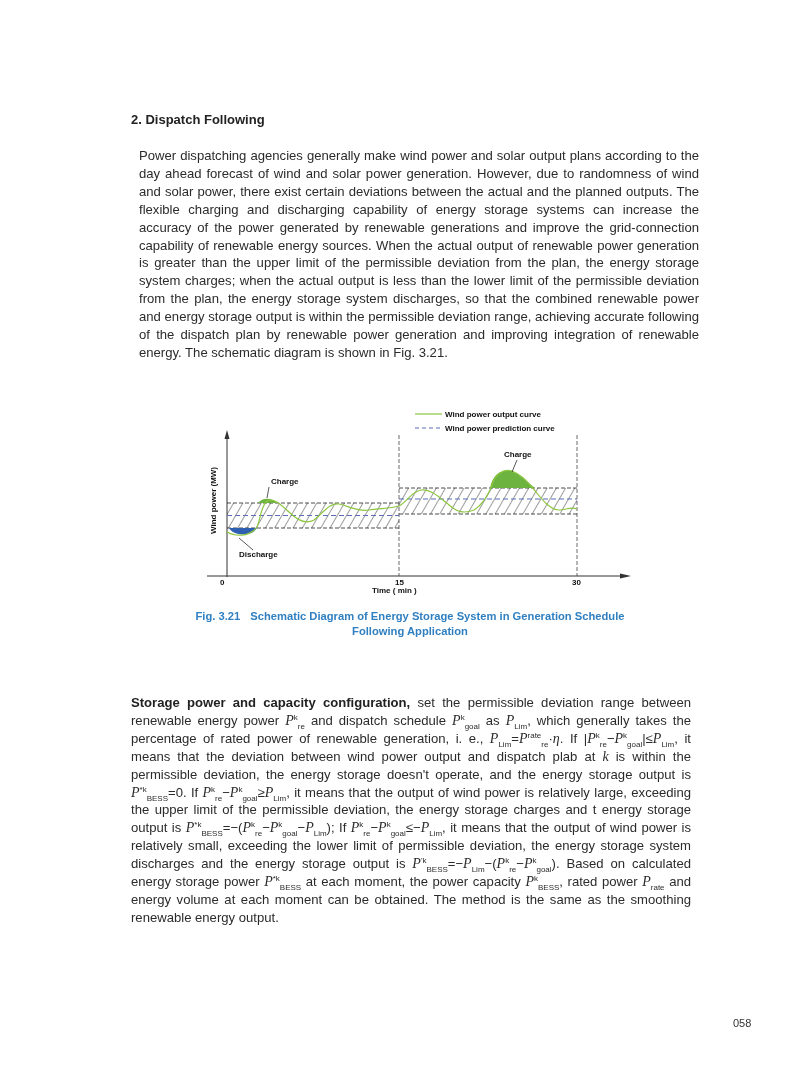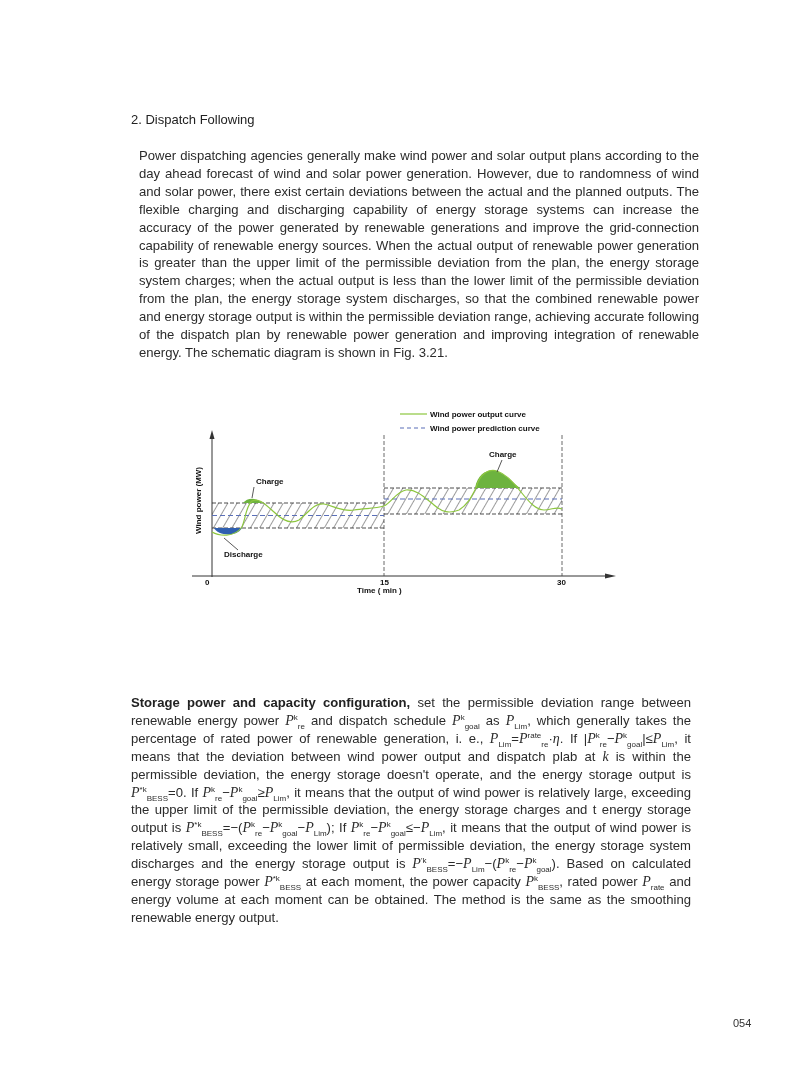--- a/index.html
+++ b/index.html
@@ -1,27 +1,27 @@
 <!DOCTYPE html>
 <html><head>
 <meta charset="utf-8">
 <style>
   html, body { margin: 0; padding: 0; background: #ffffff; }
   body { width: 793px; height: 1077px; position: relative; overflow: hidden;
          font-family: "Liberation Sans", sans-serif; color: #2a2a2a; }
   .page { position: absolute; left: 0; top: 0; width: 793px; height: 1077px; }
-  .heading { position: absolute; left: 131px; top: 112px; font-size: 13px; color: #222; }
+  .heading { position: absolute; left: 131px; top: 112px; font-size: 13px; color: #222; font-weight: bold; }
   .para { position: absolute; left: 131px; width: 560px; font-size: 13.1px; line-height: 17.9px;
           text-align: justify; color: #2b2b2b; }
   .p1 { top: 147px; margin-left: 8px; }
   .p2 { top: 694px; }
   .para .lead { font-weight: bold; color: #222; }
   .para i { font-family: "Liberation Serif", serif; font-style: italic; font-size: 14px; }
   .para sub, .para sup { font-size: 8px; line-height: 0; }
-  .figure { position: absolute; left: 184px; top: 402px; width: 440px; height: 200px; }
+  .figure { position: absolute; left: 199px; top: 402px; width: 440px; height: 200px; }
   .caption { position: absolute; left: 180px; top: 609px; width: 460px; text-align: center;
              font-size: 11.2px; line-height: 15px; font-weight: bold; color: #2f7fc1; }
   .caption .fignum { margin-right: 10px; }
   .pagenum { position: absolute; left: 733px; top: 1017px; font-size: 11px; color: #333; }
   svg text { font-family: "Liberation Sans", sans-serif; font-weight: bold; }
 </style>
 </head>
 <body>
 
 <div class="page">
@@ -79,17 +79,21 @@
       <line x1="40" y1="136" x2="54" y2="148" stroke="#111" stroke-width="0.7"></line>
 
       <text x="21" y="183" font-size="8" fill="#111">0</text>
       <text x="196" y="183" font-size="8" fill="#111">15</text>
       <text x="373" y="183" font-size="8" fill="#111">30</text>
       <text x="173" y="191" font-size="8" fill="#111">Time ( min )</text>
       <text x="0" y="0" font-size="8" fill="#111" transform="translate(17,132) rotate(-90)">Wind power (MW)</text>
     </svg>
   </div>
 
+  <div class="caption">
+    <span class="fignum">Fig. 3.21</span><span>Schematic Diagram of Energy Storage System in Generation Schedule</span><br>
+    <span>Following Application</span>
+  </div>
 
   <div class="para p2"><span class="lead">Storage power and capacity configuration,</span><span> set the permissible deviation range between renewable energy power </span><i>P</i><sup>k</sup><sub>re</sub><span> and dispatch schedule </span><i>P</i><sup>k</sup><sub>goal</sub><span> as </span><i>P</i><sub>Lim</sub><span>, which generally takes the percentage of rated power of renewable generation, i. e., </span><i>P</i><sub>Lim</sub>=<i>P</i><sup>rate</sup><sub>re</sub>·<i>η</i><span>. If </span>|<i>P</i><sup>k</sup><sub>re</sub>−<i>P</i><sup>k</sup><sub>goal</sub>|≤<i>P</i><sub>Lim</sub><span>, it means that the deviation between wind power output and dispatch plab at </span><i>k</i><span> is within the permissible deviation, the energy storage doesn't operate, and the energy storage output is </span><i>P</i><sup>*k</sup><sub>BESS</sub><span>=0. If </span><i>P</i><sup>k</sup><sub>re</sub>−<i>P</i><sup>k</sup><sub>goal</sub>≥<i>P</i><sub>Lim</sub><span>, it means that the output of wind power is relatively large, exceeding the upper limit of the permissible deviation, the energy storage charges and t energy storage output is </span><i>P</i><sup>*k</sup><sub>BESS</sub>=−(<i>P</i><sup>k</sup><sub>re</sub>−<i>P</i><sup>k</sup><sub>goal</sub>−<i>P</i><sub>Lim</sub>)<span>; If </span><i>P</i><sup>k</sup><sub>re</sub>−<i>P</i><sup>k</sup><sub>goal</sub>≤−<i>P</i><sub>Lim</sub><span>, it means that the output of wind power is relatively small, exceeding the lower limit of permissible deviation, the energy storage system discharges and the energy storage output is </span><i>P</i><sup>'k</sup><sub>BESS</sub>=−<i>P</i><sub>Lim</sub>−(<i>P</i><sup>k</sup><sub>re</sub>−<i>P</i><sup>k</sup><sub>goal</sub>)<span>. Based on calculated energy storage power </span><i>P</i><sup>*k</sup><sub>BESS</sub><span> at each moment, the power capacity </span><i>P</i><sup>k</sup><sub>BESS</sub><span>, rated power </span><i>P</i><sub>rate</sub><span> and energy volume at each moment can be obtained. The method is the same as the smoothing renewable energy output.</span></div>
 
-  <div class="pagenum">054</div>
+  <div class="pagenum">058</div>
 </div>
 
 </body></html>

